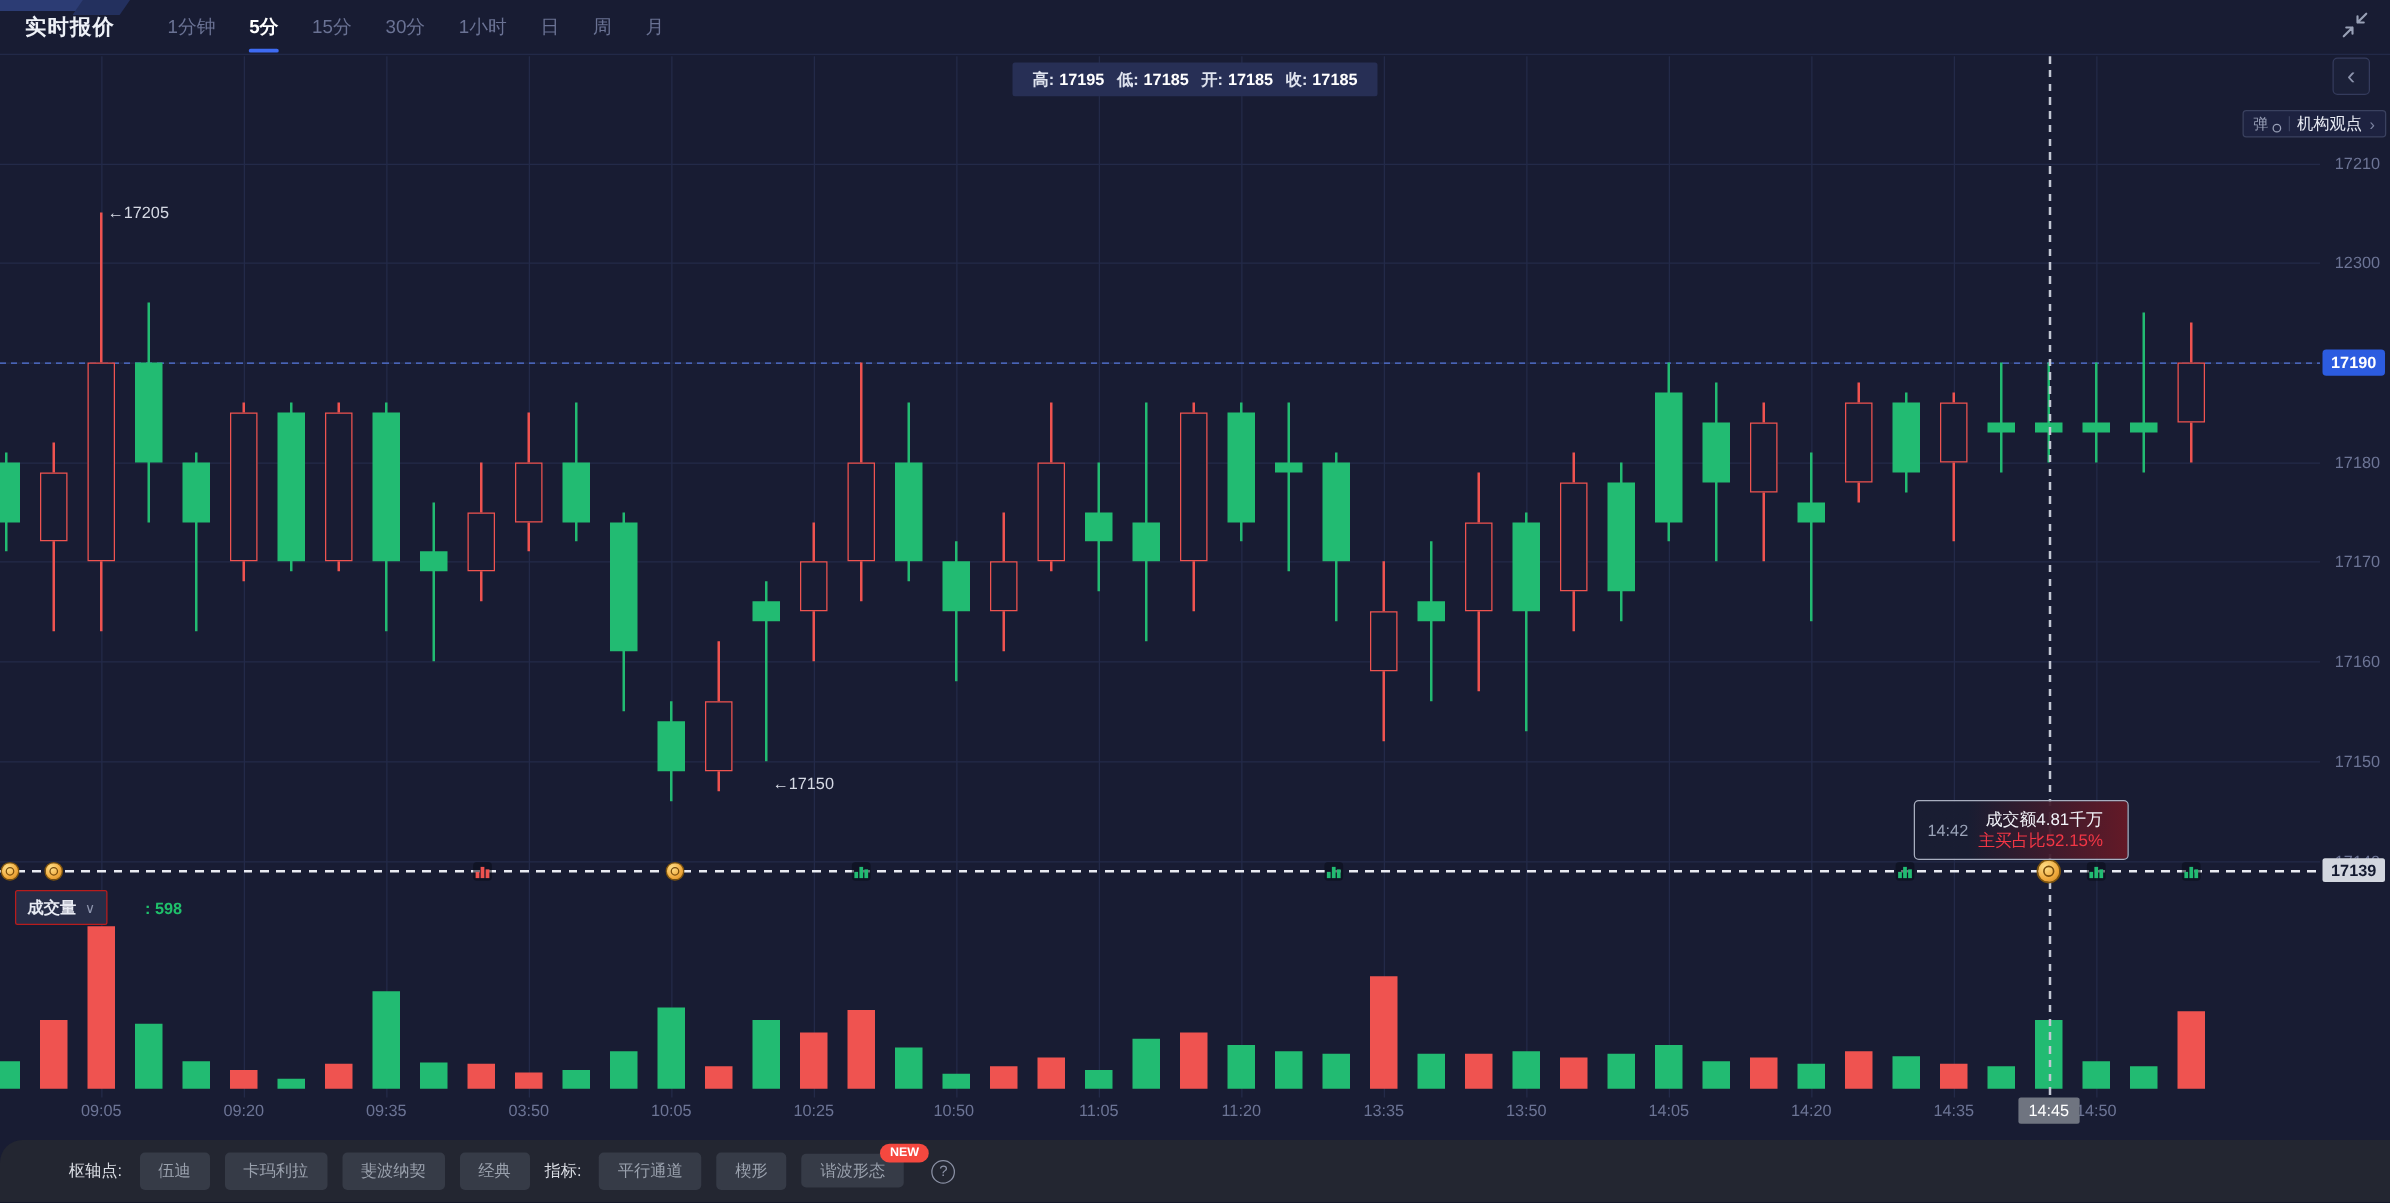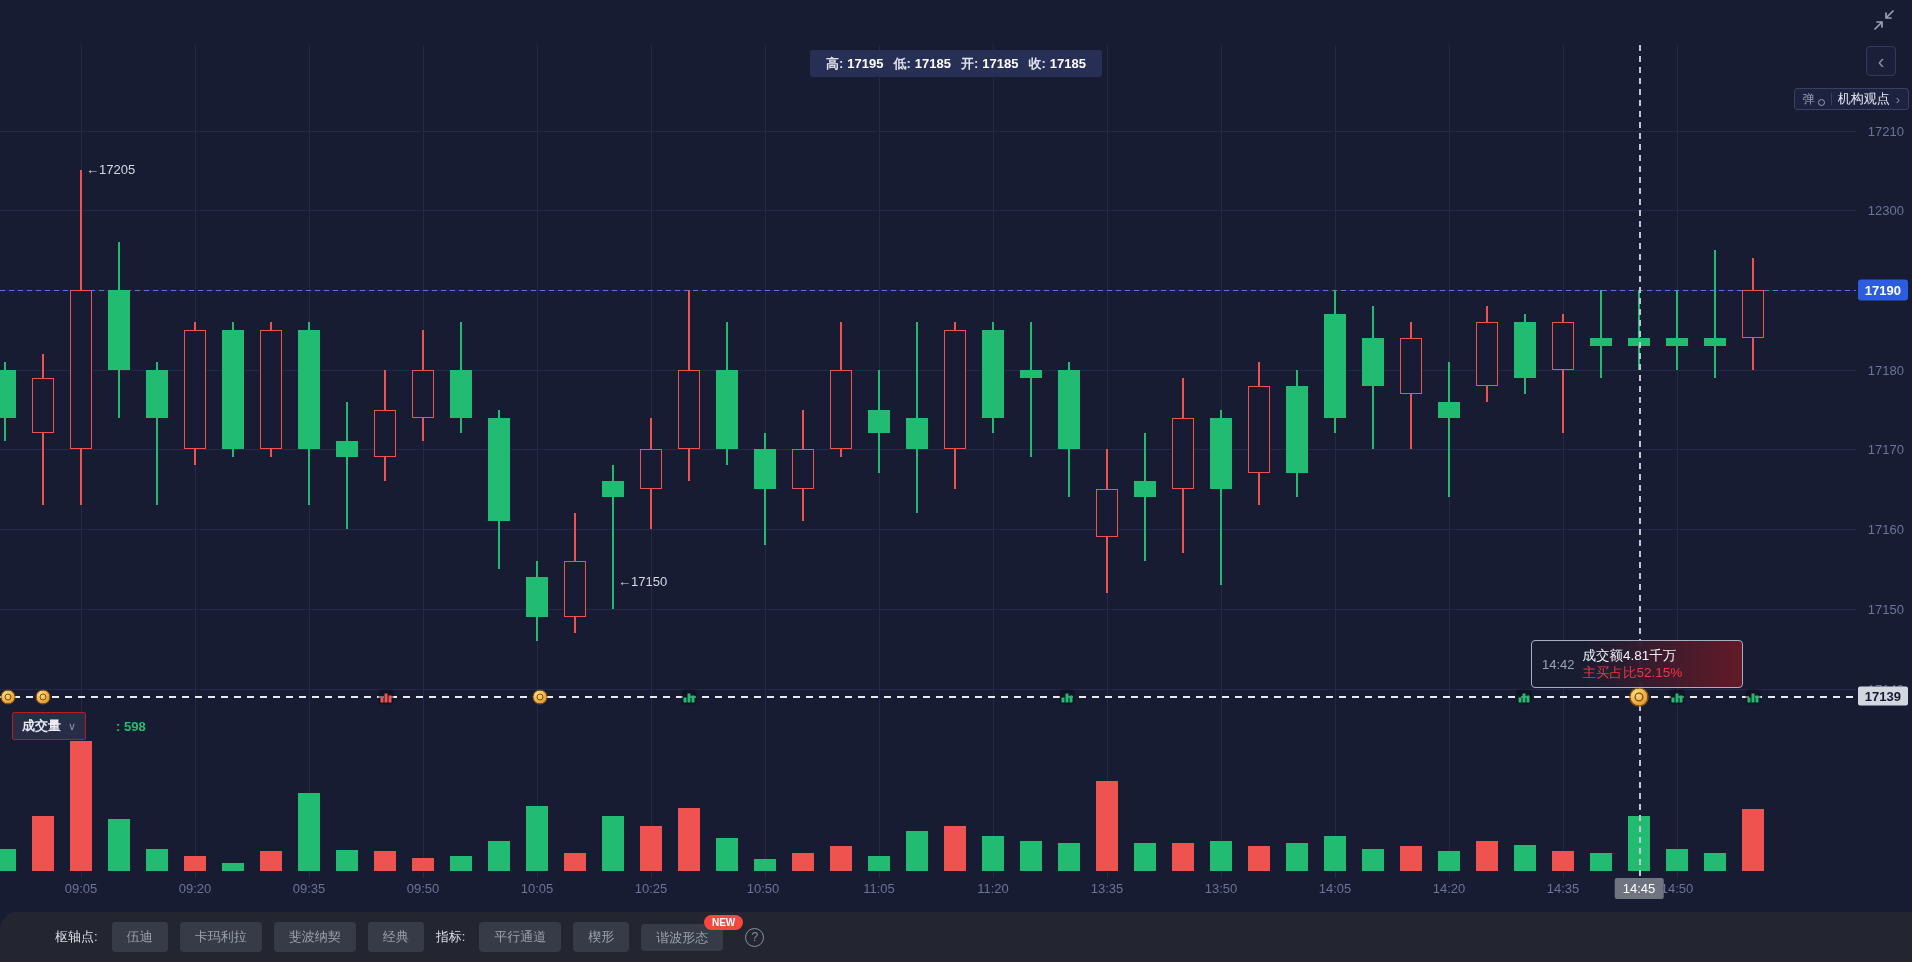--- a/index.html
+++ b/index.html
@@ -92,24 +92,24 @@
   .ylabel { position:absolute; right:8px; transform:translateY(-50%); font-size:13px; color:#6c7495; }
   .xlabel { position:absolute; top:881px; transform:translateX(-50%); font-size:13px; color:#6c7495; }
 
   .price-badge { position:absolute; right:4px; transform:translateY(-50%); background:#2c5ce0;
                  color:#fff; font-size:13px; font-weight:700; padding:3px 7px; border-radius:3px; z-index:8; }
   .low-badge { position:absolute; right:4px; transform:translateY(-50%); background:#d2d6df;
                color:#141a30; font-size:13px; font-weight:700; padding:2px 7px; border-radius:2px; z-index:8;margin-left:28px; }
   .time-badge { position:absolute; top:878px; transform:translateX(-50%); background:#6f7480;
                 color:#fff; font-size:13px; padding:3px 8px; border-radius:2px; z-index:8; }
 
-  .tooltip { position:absolute; left:1531px; top:640px; width:212px; height:48px; z-index:9;
+  .tooltip { position:absolute; left:1531px; top:640px; width:172px; height:48px; z-index:9;
              border:1px solid #a8aebf; border-radius:4px; display:flex; align-items:center;
              padding:0 10px; gap:8px;
-             background:linear-gradient(90deg, rgba(25,29,50,.97) 25%, rgba(105,25,38,.93)); }
+             background:linear-gradient(90deg, rgba(25,29,50,.97) 25%, rgba(105,25,38,.93));text-align:right; }
   .tt-time { font-size:13px; color:#9aa3b8; }
   .tt-l1 { font-size:13.5px; color:#f2f4f9; line-height:17px; }
   .tt-l2 { font-size:13.5px; color:#f23645; line-height:17px; }
 
   
   .vol-header { position:absolute; left:12px; top:712px; display:flex; align-items:center; gap:30px; z-index:8; }
   .vol-btn { display:flex; align-items:center; gap:7px; background:#272d47; border:1px solid #b91c1c;
              border-radius:2px; padding:4px 9px; cursor:pointer; }
   .vol-btn .vlab { font-size:13px; font-weight:700; color:#e8ebf3; }
   .vol-btn .vchev { font-size:11px; color:#8d94ad; }
@@ -338,48 +338,63 @@
         <i></i>
         <i></i>
         <i></i>
       </div>
       <div class="medal bars green" style="left: 1753px;">
         <i></i>
         <i></i>
         <i></i>
       </div>
       <div class="annot" style="left: 86px; top: 162.45px;">←17205</div>
-      <div class="annot" style="left: 618px; top: 574px;">←17150</div>
+      <div class="annot" style="left: 618px; top: 619px;">←17150</div>
     </div>
   <div class="layer" id="layer-axis">
       <div class="ylabel" style="top: 130.6px;">17210</div>
       <div class="ylabel" style="top: 210.3px;">12300</div>
       <div class="ylabel" style="top: 290px;">17190</div>
       <div class="ylabel" style="top: 369.7px;">17180</div>
       <div class="ylabel" style="top: 449.4px;">17170</div>
       <div class="ylabel" style="top: 529.1px;">17160</div>
       <div class="ylabel" style="top: 608.8px;">17150</div>
       <div class="ylabel" style="top: 688.5px;">17140</div>
       <div class="xlabel" style="left: 81px;">09:05</div>
       <div class="xlabel" style="left: 195px;">09:20</div>
       <div class="xlabel" style="left: 309px;">09:35</div>
-      <div class="xlabel" style="left: 423px;">09:50</div>
+      <div class="xlabel" style="left: 423px;">03:50</div>
       <div class="xlabel" style="left: 537px;">10:05</div>
       <div class="xlabel" style="left: 651px;">10:25</div>
       <div class="xlabel" style="left: 763px;">10:50</div>
       <div class="xlabel" style="left: 879px;">11:05</div>
       <div class="xlabel" style="left: 993px;">11:20</div>
       <div class="xlabel" style="left: 1107px;">13:35</div>
       <div class="xlabel" style="left: 1221px;">13:50</div>
       <div class="xlabel" style="left: 1335px;">14:05</div>
       <div class="xlabel" style="left: 1449px;">14:20</div>
       <div class="xlabel" style="left: 1563px;">14:35</div>
       <div class="xlabel" style="left: 1677px;">14:50</div>
     </div>
 
+  <div class="header">
+    <div class="corner-deco"></div>
+    <div class="corner-deco2"></div>
+    <div class="title">实时报价</div>
+    <div class="tabs" id="tabs">
+        <div class="tab">1分钟</div>
+        <div class="tab active">5分</div>
+        <div class="tab">15分</div>
+        <div class="tab">30分</div>
+        <div class="tab">1小时</div>
+        <div class="tab">日</div>
+        <div class="tab">周</div>
+        <div class="tab">月</div>
+      </div>
+  </div>
 
   <div class="collapse-btn">
     <svg width="24" height="24" viewBox="0 0 24 24">
       <g stroke="#98a0b6" stroke-width="1.7" fill="none" stroke-linecap="round">
         <path d="M21 3 L14 10 M14 10 h5 M14 10 v-5"></path>
         <path d="M3 21 L10 14 M10 14 h-5 M10 14 v5"></path>
       </g>
     </svg>
   </div>
   <div class="back-btn">

